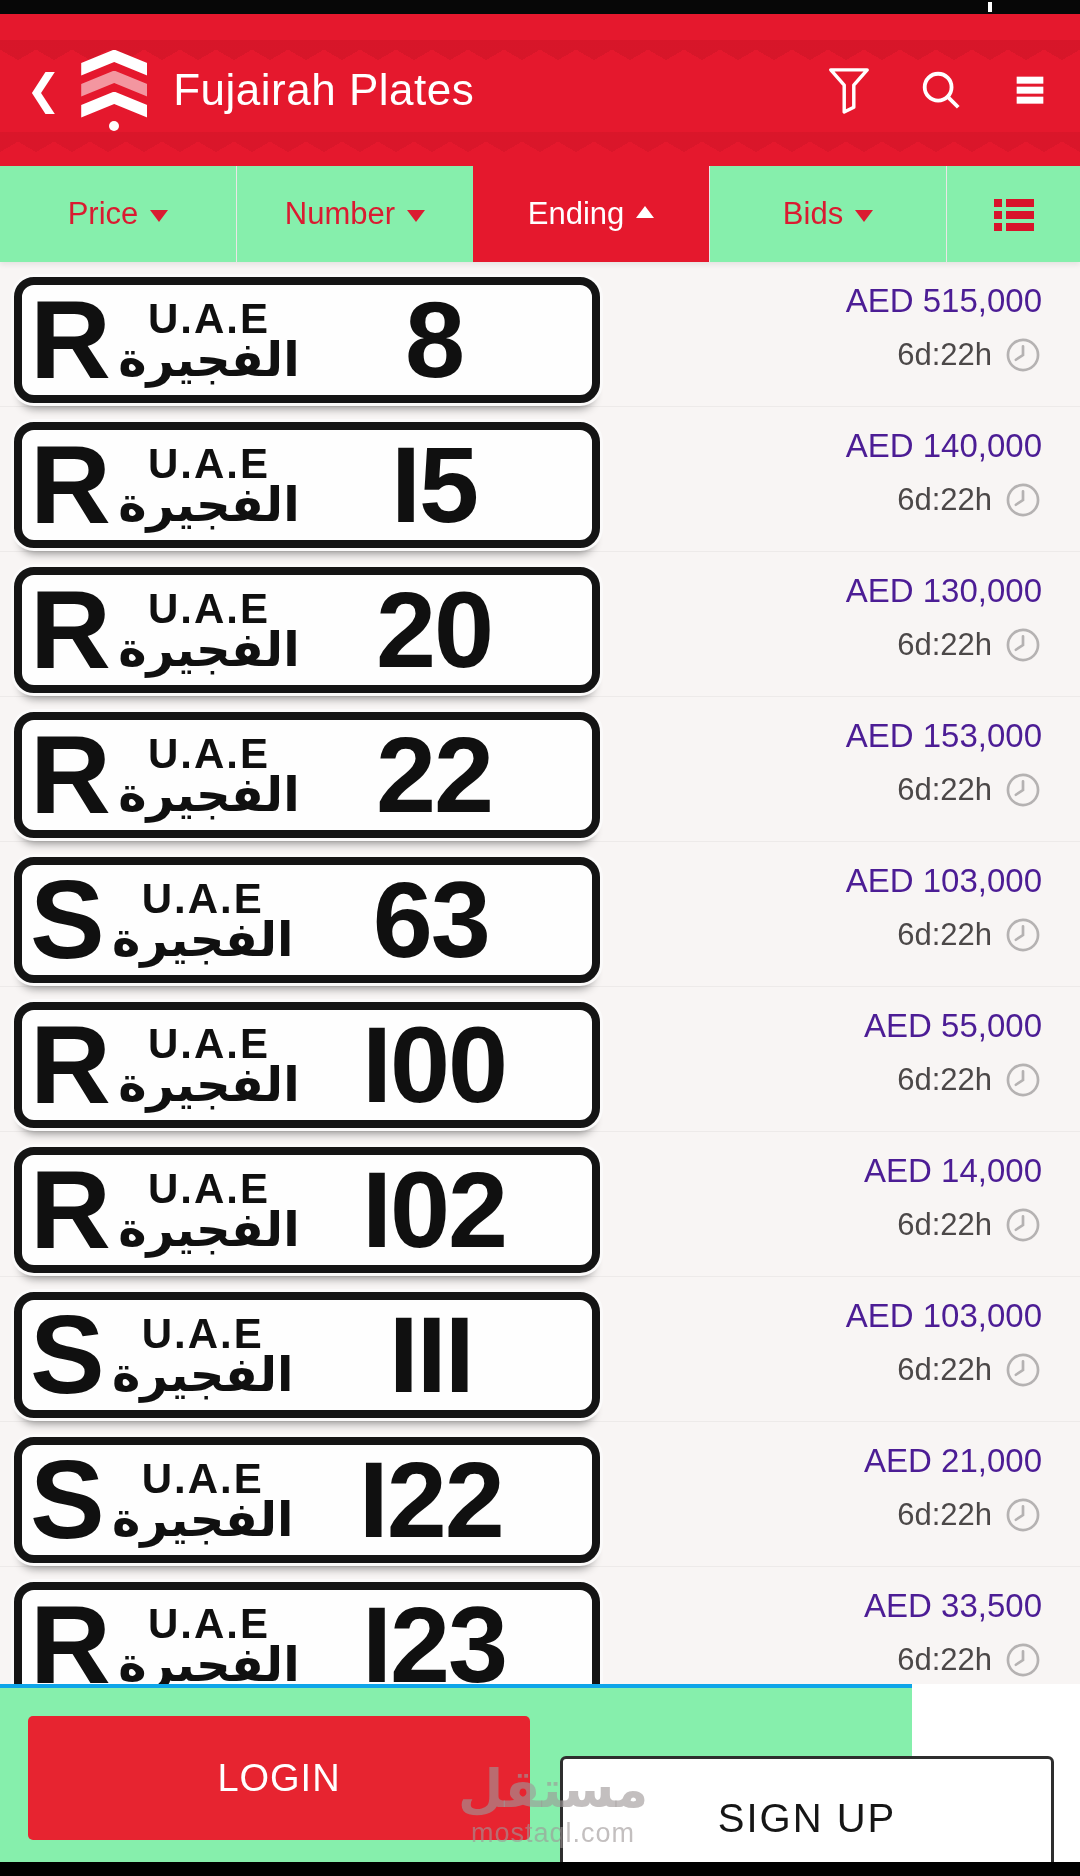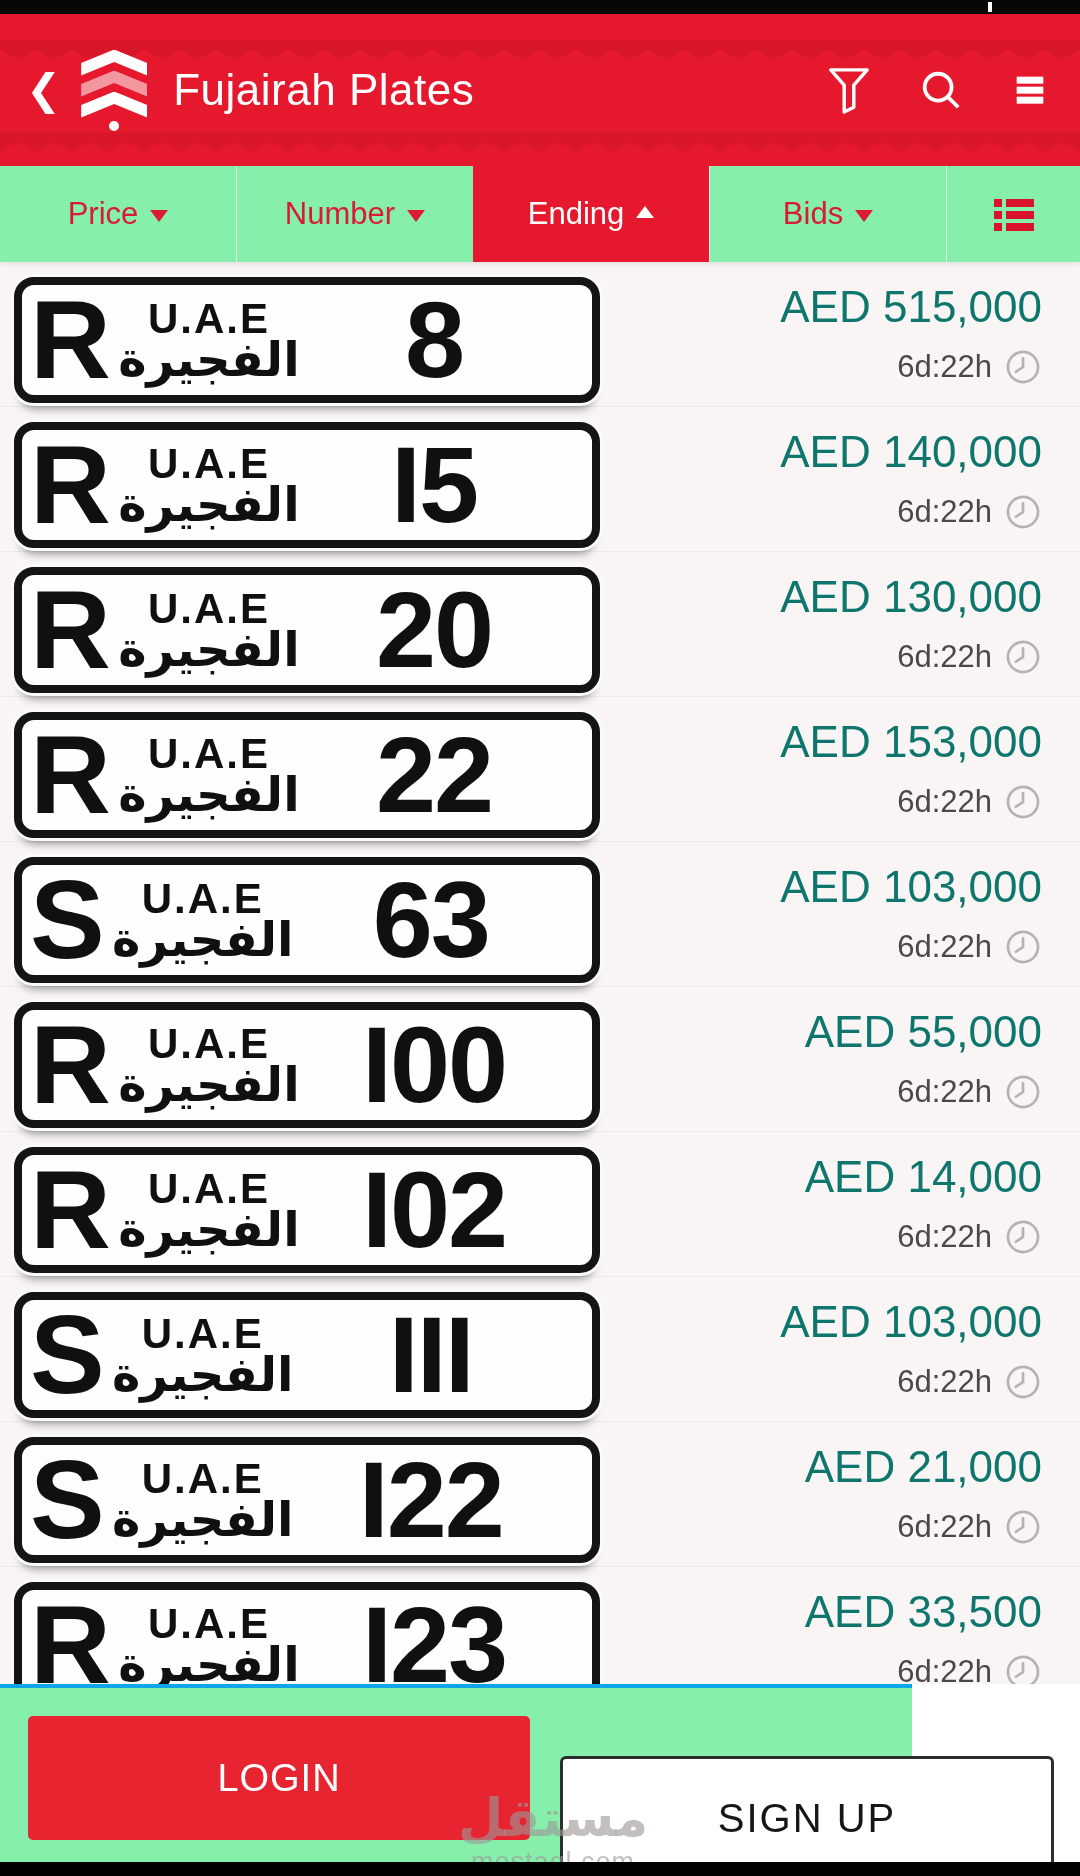--- a/index.html
+++ b/index.html
@@ -60,35 +60,35 @@
     width:586px;height:126px;background:#fefefe;border:8px solid #141414;border-radius:20px;
     box-shadow:0 0 0 3px #fbfafa,0 12px 10px -7px rgba(0,0,0,.45);
   }
   .code{font-size:112px;font-weight:700;line-height:98px;margin-left:8px;letter-spacing:-3px;color:#101010;}
   .cblock{display:flex;flex-direction:column;align-items:center;width:190px;margin-left:6px;}
   .uae{font-size:42px;font-weight:700;letter-spacing:2px;line-height:44px;color:#101010;}
   .ar{font-size:48px;font-weight:700;line-height:48px;margin-top:-6px;color:#101010;font-family:"DejaVu Sans", sans-serif;}
   .num{flex:1;text-align:center;font-size:108px;font-weight:700;line-height:98px;letter-spacing:-2px;
     padding-right:28px;color:#101010;}
   .meta{position:absolute;top:20px;right:38px;text-align:right;}
-  .price{font-size:44px;color:#0f766e;}
+  .price{font-size:33px;color:#4c1d95;}
   .timerow{margin-top:16px;display:flex;justify-content:flex-end;align-items:center;gap:12px;}
   .time{font-size:31px;color:#4c4848;}
 
   
   .footer{position:absolute;top:1684px;left:0;width:912px;height:178px;background:#86efac;
     border-top:4px solid #0ea5e9;z-index:20;}
   .btn-login{position:absolute;left:28px;top:28px;width:502px;height:124px;background:#e72430;border:none;
     color:#ffffff;font-size:38px;letter-spacing:1px;border-radius:5px;font-family:inherit;}
   .btn-signup{position:absolute;left:560px;top:28px;width:494px;height:124px;background:#ffffff;
     border:3px solid #2e2e2e;color:#161616;font-size:40px;letter-spacing:2px;border-radius:6px;
     box-sizing:border-box;font-family:inherit;margin-top:40px;}
   .watermark{position:absolute;left:553px;top:1762px;transform:translateX(-50%);text-align:center;
     color:rgba(158,152,152,.62);z-index:25;pointer-events:none;}
-  .wm-ar{font-size:52px;font-weight:700;line-height:54px;font-family:"DejaVu Sans", sans-serif;margin-top:29px;}
+  .wm-ar{font-size:52px;font-weight:700;line-height:54px;font-family:"DejaVu Sans", sans-serif;}
   .wm-latin{font-size:27px;line-height:34px;letter-spacing:1px;}
 </style>
 </head>
 <body>
 
 <div class="statusbar">
   <span class="tick"></span>
 </div>
 
 <div class="header">

